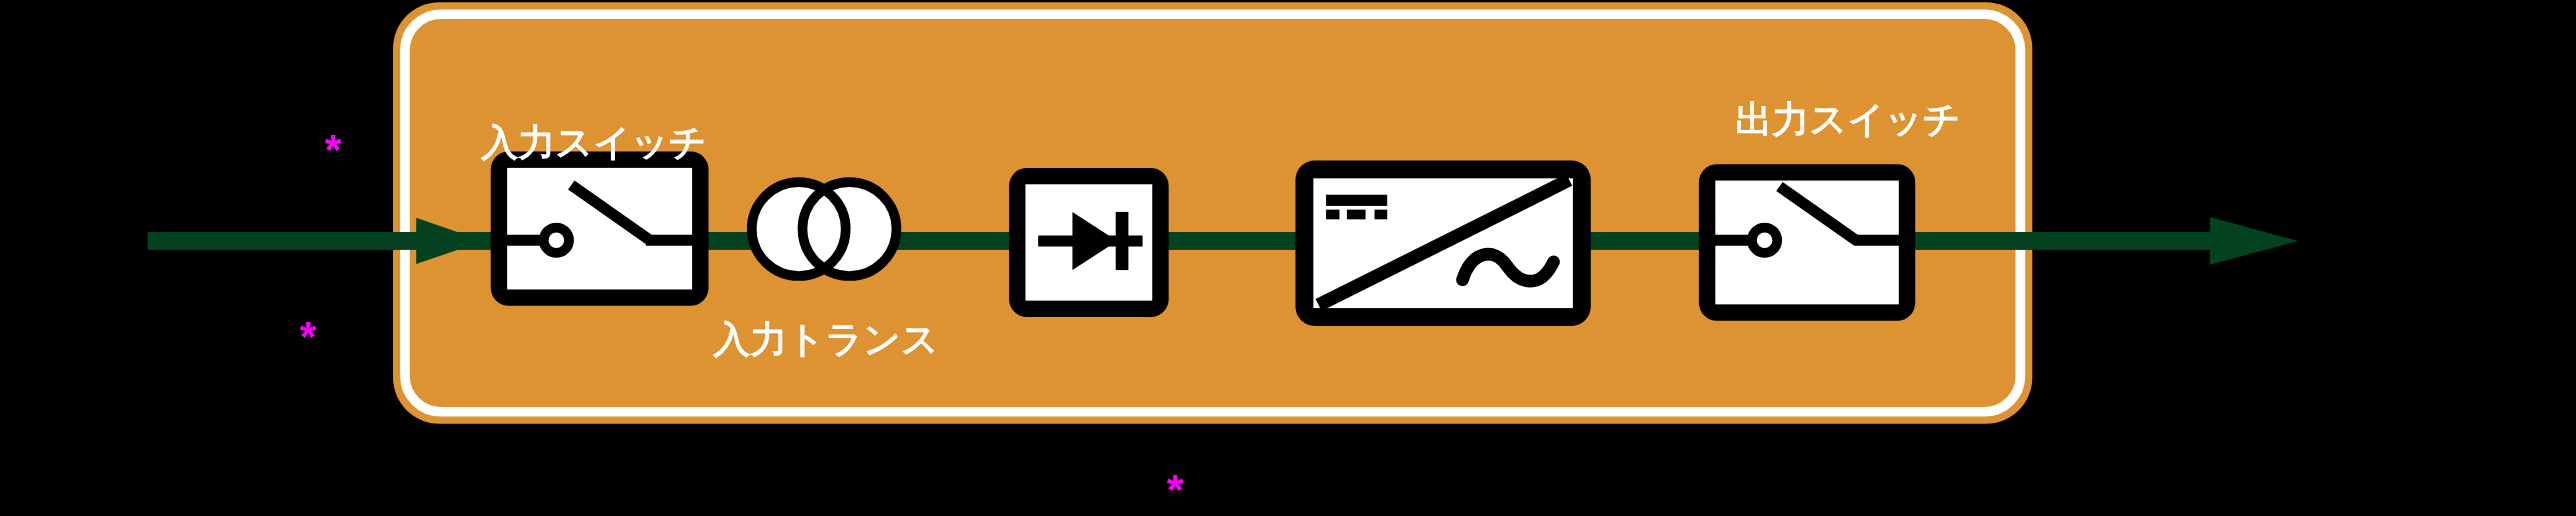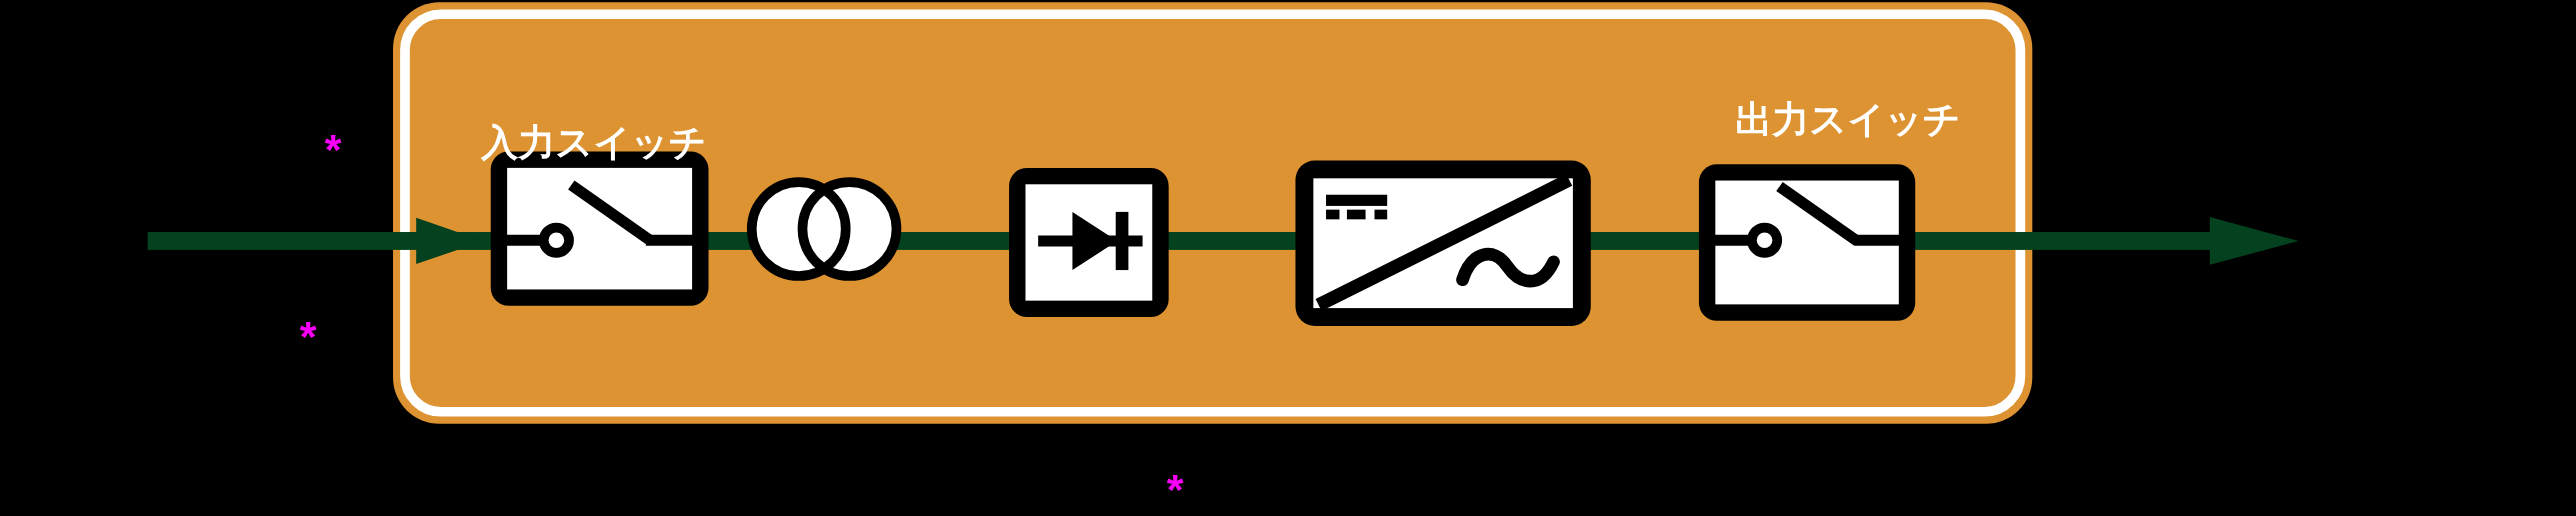--- a/index.html
+++ b/index.html
@@ -101,20 +101,21 @@
       <rect x="2300" y="242" width="246" height="166" fill="#ffffff"></rect>
       <line x1="2296" y1="322" x2="2346" y2="322" stroke="#000000" stroke-width="15"></line>
       <circle cx="2366" cy="322" r="17" fill="#ffffff" stroke="#000000" stroke-width="13"></circle>
       <line x1="2386" y1="250" x2="2490" y2="323" stroke="#000000" stroke-width="15"></line>
       <line x1="2486" y1="322" x2="2550" y2="322" stroke="#000000" stroke-width="15"></line>
     </g>
   </svg>
 
   <div class="diagram-label" style="left:594px; top:88px;margin-top:36px;">入力スイッチ</div>
 
+  <div class="diagram-label" style="left:826px; top:321px;">入力トランス</div>
 
 
 
   <div class="diagram-label" style="left:1805px; top:101px;margin-left:43px;">出力スイッチ</div>
 
   <div class="marker" style="left:333px; top:128px;">*</div>
 
   <div class="marker" style="left:308px; top:315px;">*</div>
 
   <div class="marker" style="left:1175px; top:468px;">*</div>

